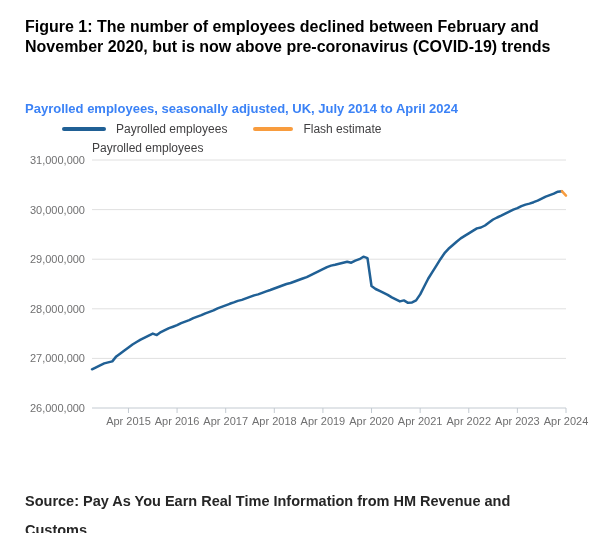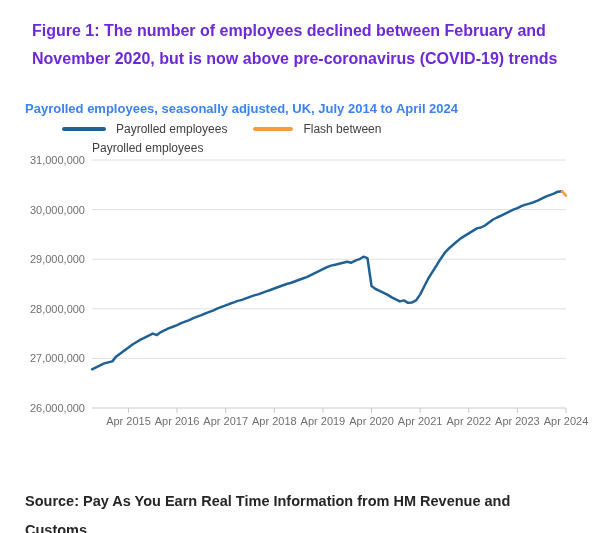--- a/index.html
+++ b/index.html
@@ -1,21 +1,21 @@
 <!DOCTYPE html>
 <html><head>
 <meta charset="utf-8">
 <style>
   html, body { margin: 0; padding: 0; background: #ffffff; }
   body { font-family: "Liberation Sans", "DejaVu Sans", sans-serif; }
   #page { position: relative; width: 600px; height: 533px; background: #ffffff; overflow: hidden; }
 
   .figure-title {
-    position: absolute; left: 32px; top: 6px; width: 540px;
-    font-size: 16px; line-height: 28px; font-weight: bold; color: #6d28d9;
+    position: absolute; left: 25px; top: 6px; width: 540px;
+    font-size: 16px; line-height: 20px; font-weight: bold; color: #000000;
   }
   .figure-subtitle {
     position: absolute; left: 25px; top: 90px; width: 560px;
     font-size: 13px; font-weight: bold; color: #3b82f6;
   }
   .legend {
     position: absolute; left: 62px; top: 122px;
     display: flex; align-items: center; gap: 26px;
   }
   .legend-item { display: flex; align-items: center; gap: 10px; }
@@ -42,21 +42,21 @@
 
   <h2 class="figure-subtitle">Payrolled employees, seasonally adjusted, UK, July 2014 to April 2024</h2>
 
   <div class="legend">
     <div class="legend-item">
       <span class="legend-swatch blue" style="background-color: rgb(32, 96, 149);"></span>
       <span class="legend-label">Payrolled employees</span>
     </div>
     <div class="legend-item">
       <span class="legend-swatch orange" style="background-color: rgb(248, 156, 62);"></span>
-      <span class="legend-label">Flash between</span>
+      <span class="legend-label">Flash estimate</span>
     </div>
   </div>
 
   <div class="chart-wrap">
     <svg width="600" height="300" viewBox="0 0 600 300" xmlns="http://www.w3.org/2000/svg">
         <text x="85" y="274" text-anchor="end" class="tick">26,000,000</text>
         <line x1="92" x2="566" y1="220.4" y2="220.4" stroke="#e0e0e0" stroke-width="1"></line>
         <text x="85" y="224.4" text-anchor="end" class="tick">27,000,000</text>
         <line x1="92" x2="566" y1="170.8" y2="170.8" stroke="#e0e0e0" stroke-width="1"></line>
         <text x="85" y="174.8" text-anchor="end" class="tick">28,000,000</text>

